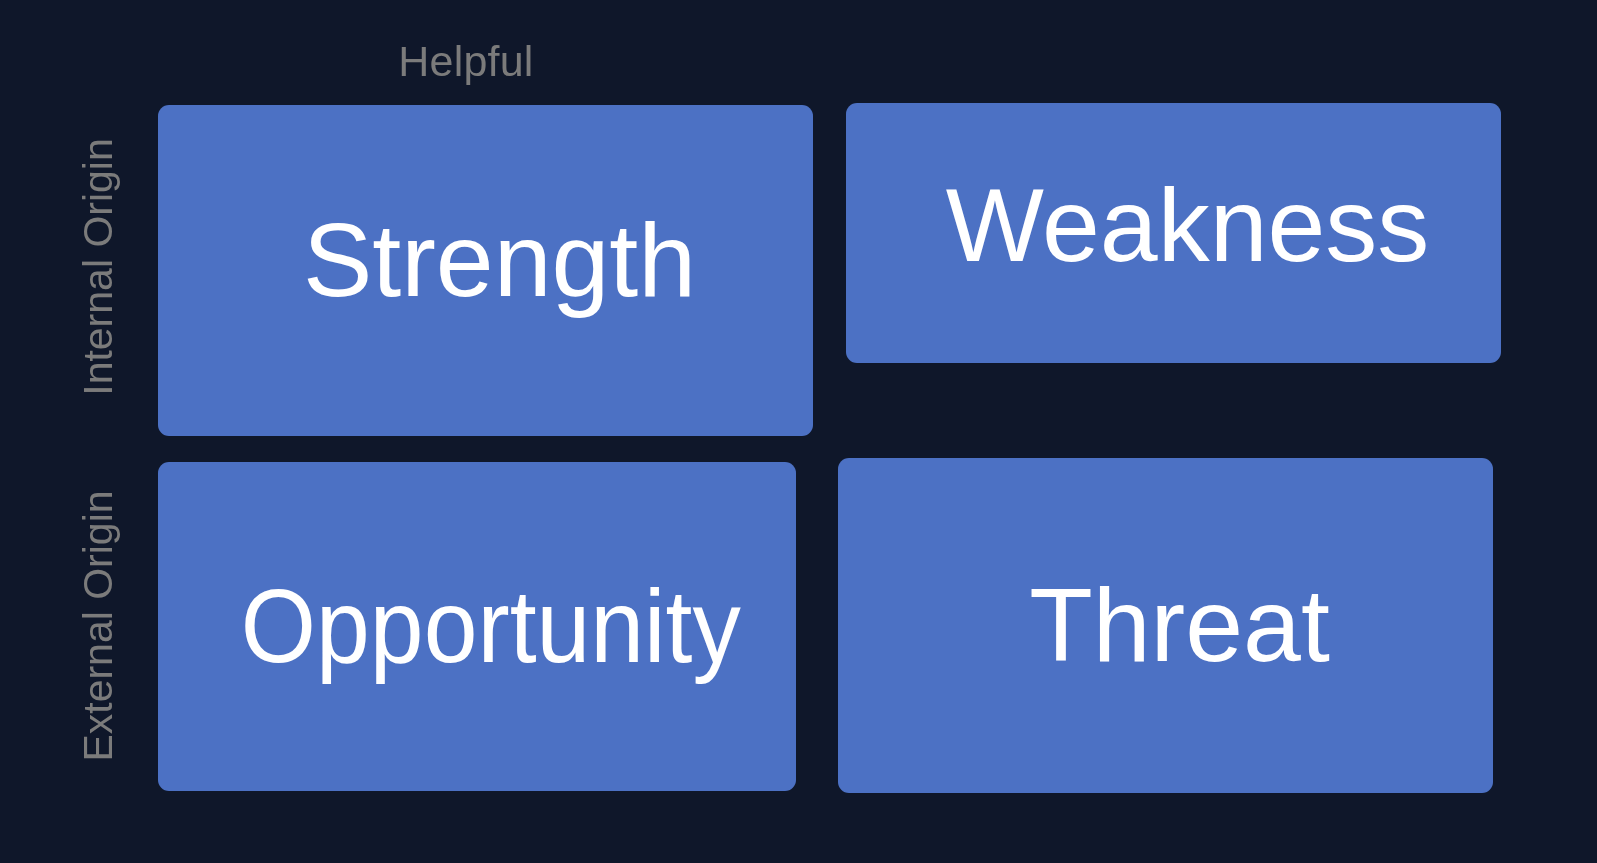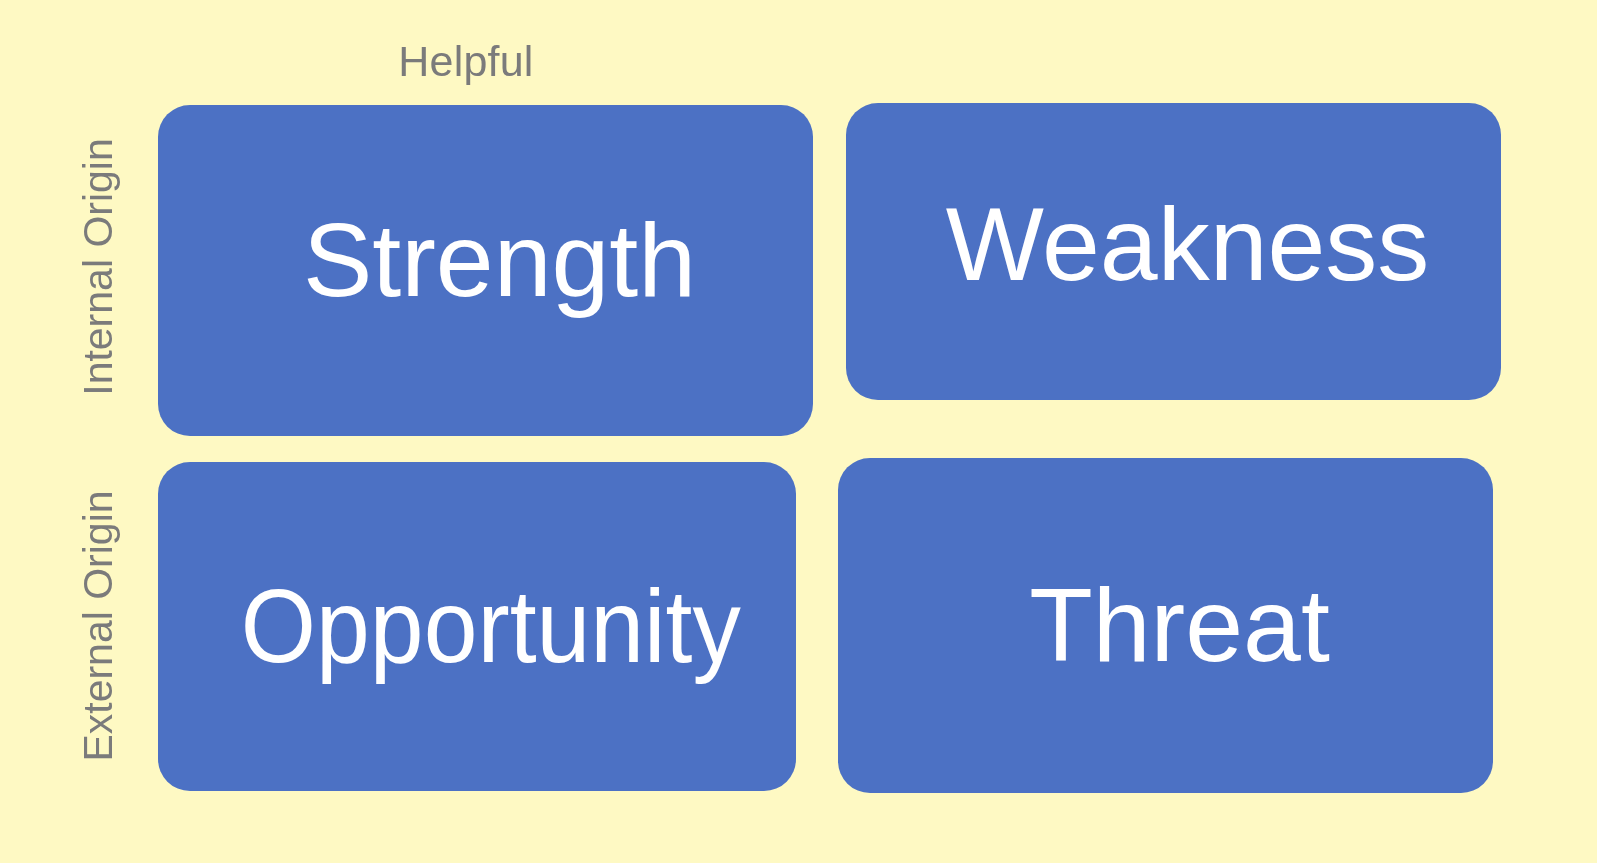--- a/index.html
+++ b/index.html
@@ -7,21 +7,21 @@
     padding: 0;
     background: #ffffff;
   }
   body {
     font-family: "Liberation Sans", sans-serif;
   }
   #swot-canvas {
     position: relative;
     width: 1597px;
     height: 863px;
-    background: #fef9c3;
+    background: #0f172a;
     overflow: hidden;
   }
 
   
   .col-header {
     position: absolute;
     color: #7b7b7b;
     font-size: 43px;
     font-weight: 400;
     line-height: 1;
@@ -62,21 +62,21 @@
     left: 78px;
     top: 798px;
     width: 344px;
     text-align: center;
   }
 
   
   .quadrant {
     position: absolute;
     background: #4c71c4;
-    border-radius: 32px;
+    border-radius: 11px;
     display: flex;
     align-items: center;
     justify-content: center;
     box-sizing: border-box;
     padding-left: 28px;
   }
   .quadrant-label {
     color: #ffffff;
     font-weight: 400;
     line-height: 1;
@@ -92,21 +92,21 @@
   }
   #quadrant-strength .quadrant-label {
     font-size: 104px;
     transform: translateY(-11px);
   }
 
   #quadrant-weakness {
     left: 846px;
     top: 103px;
     width: 655px;
-    height: 297px;
+    height: 260px;
   }
   #quadrant-weakness .quadrant-label {
     font-size: 104px;
     transform: translateY(-8px);
   }
 
   #quadrant-opportunity {
     left: 158px;
     top: 462px;
     width: 638px;

